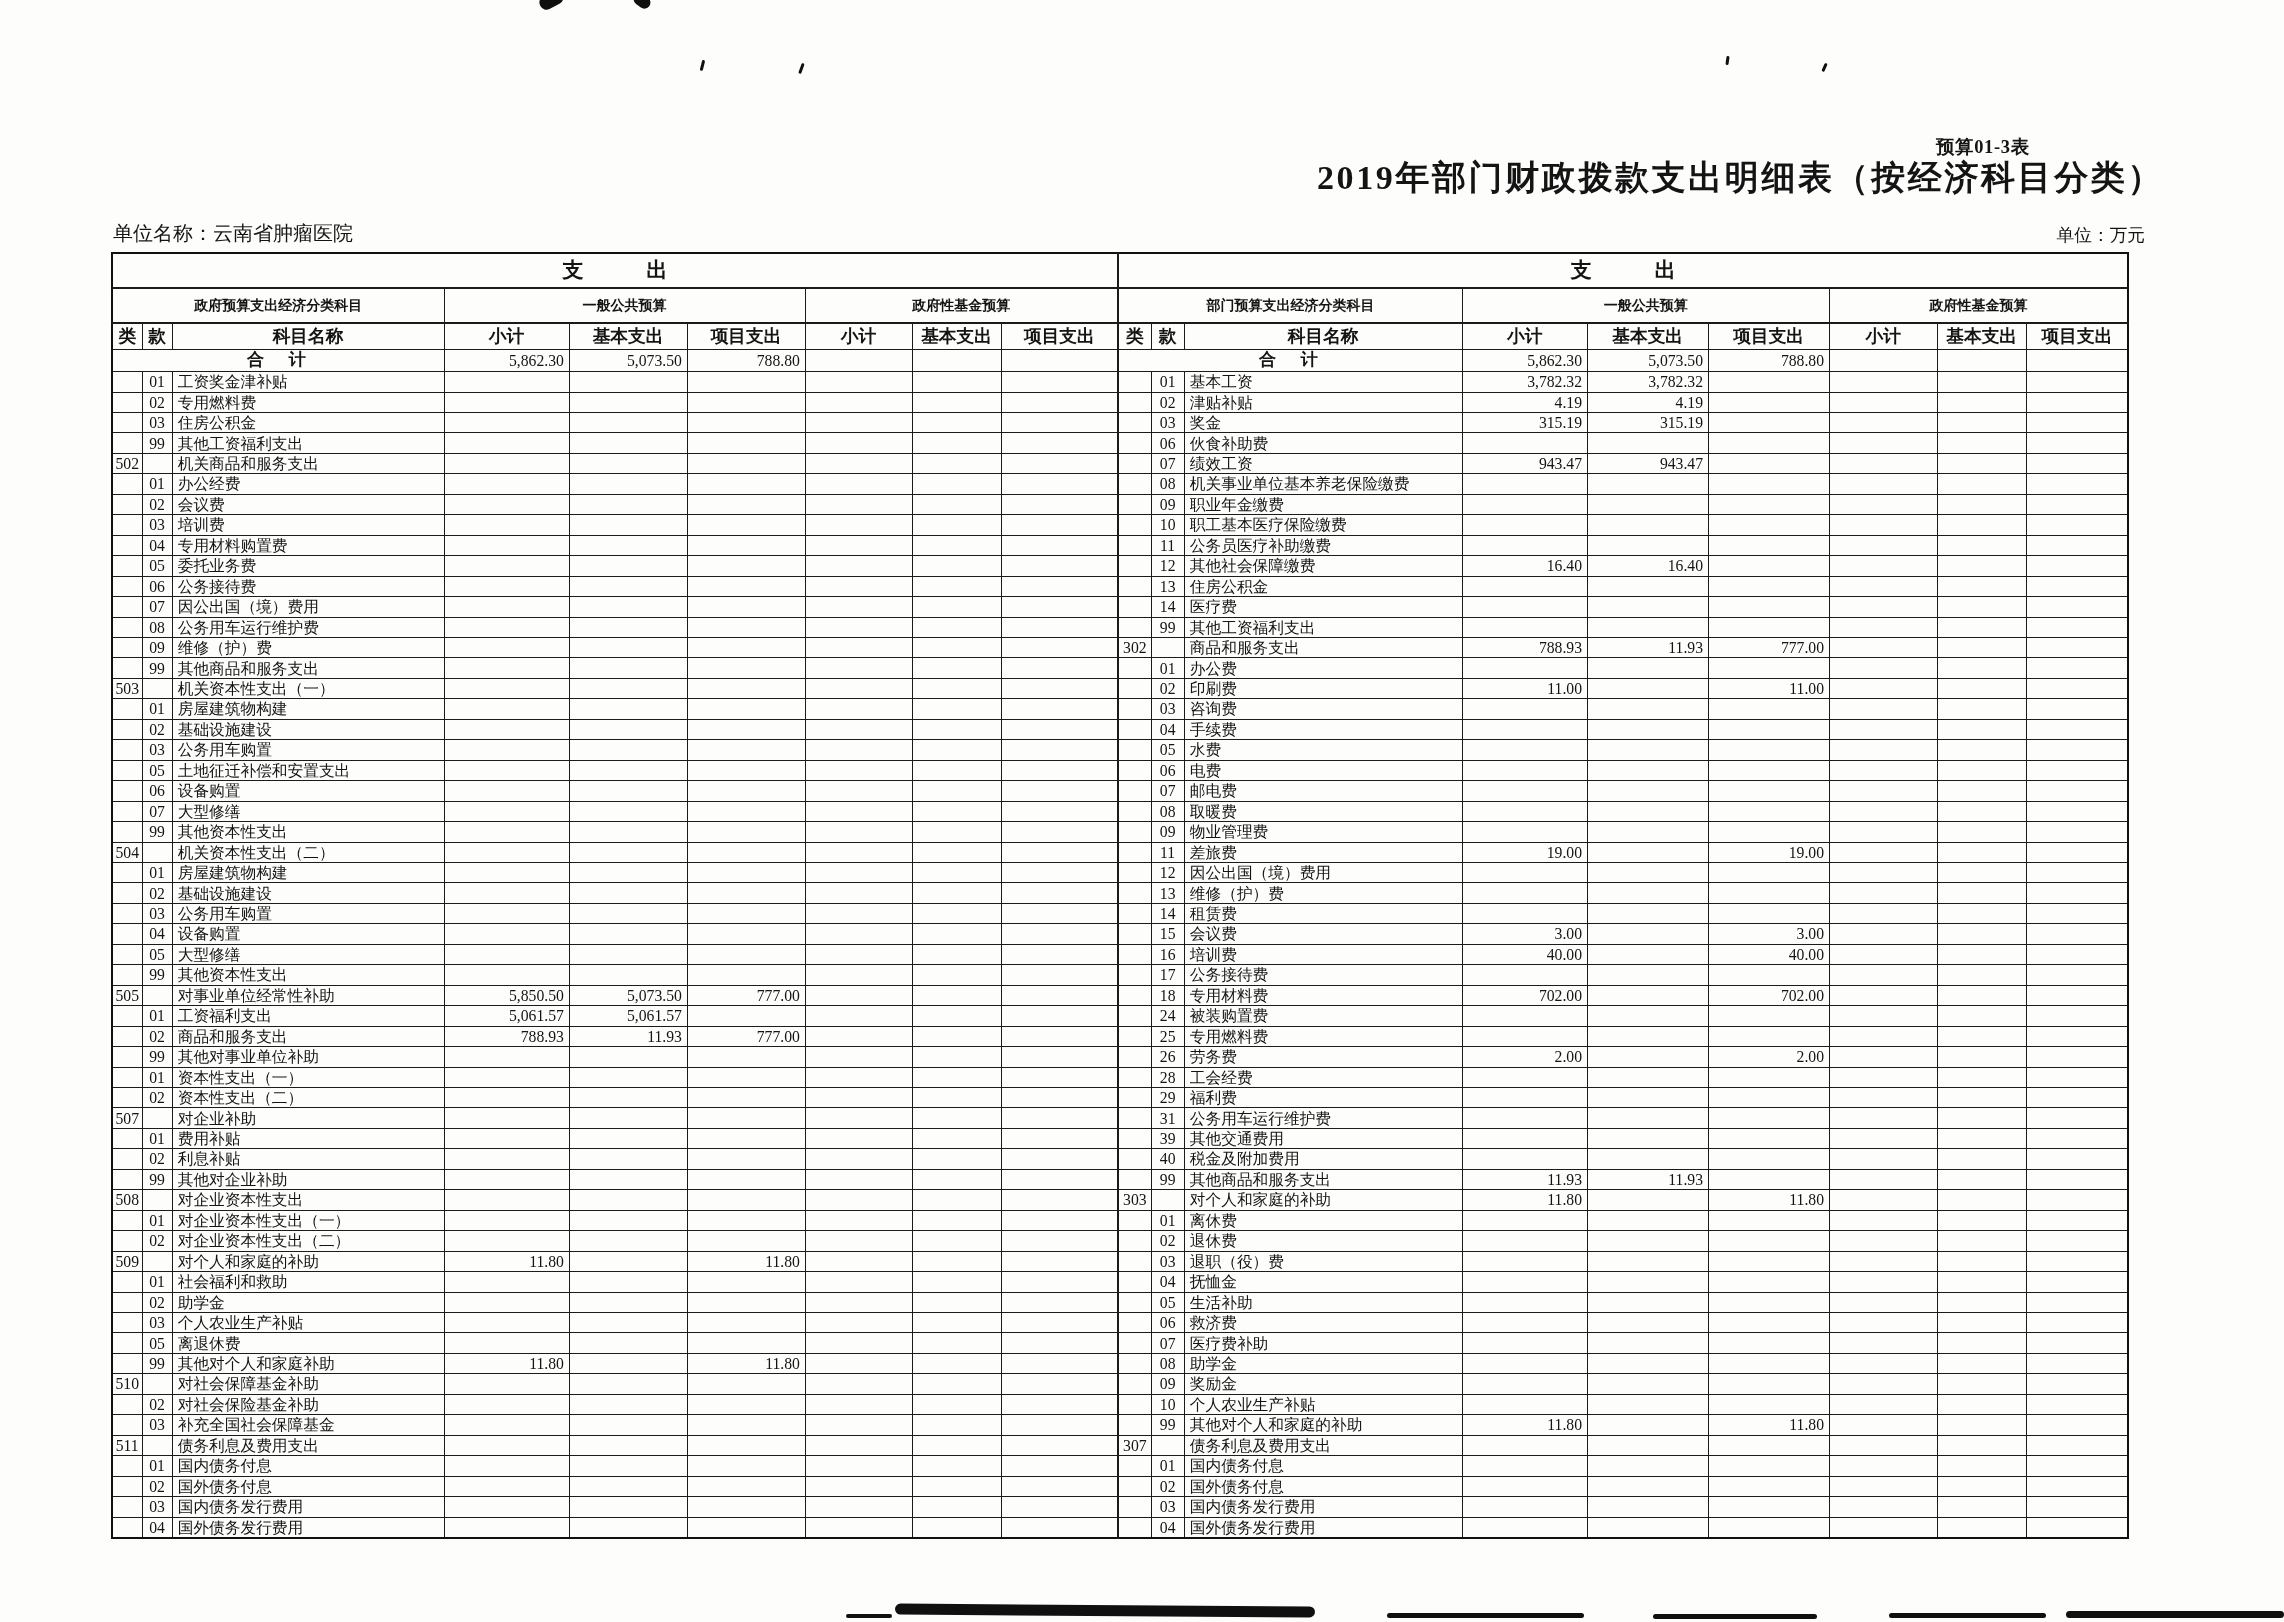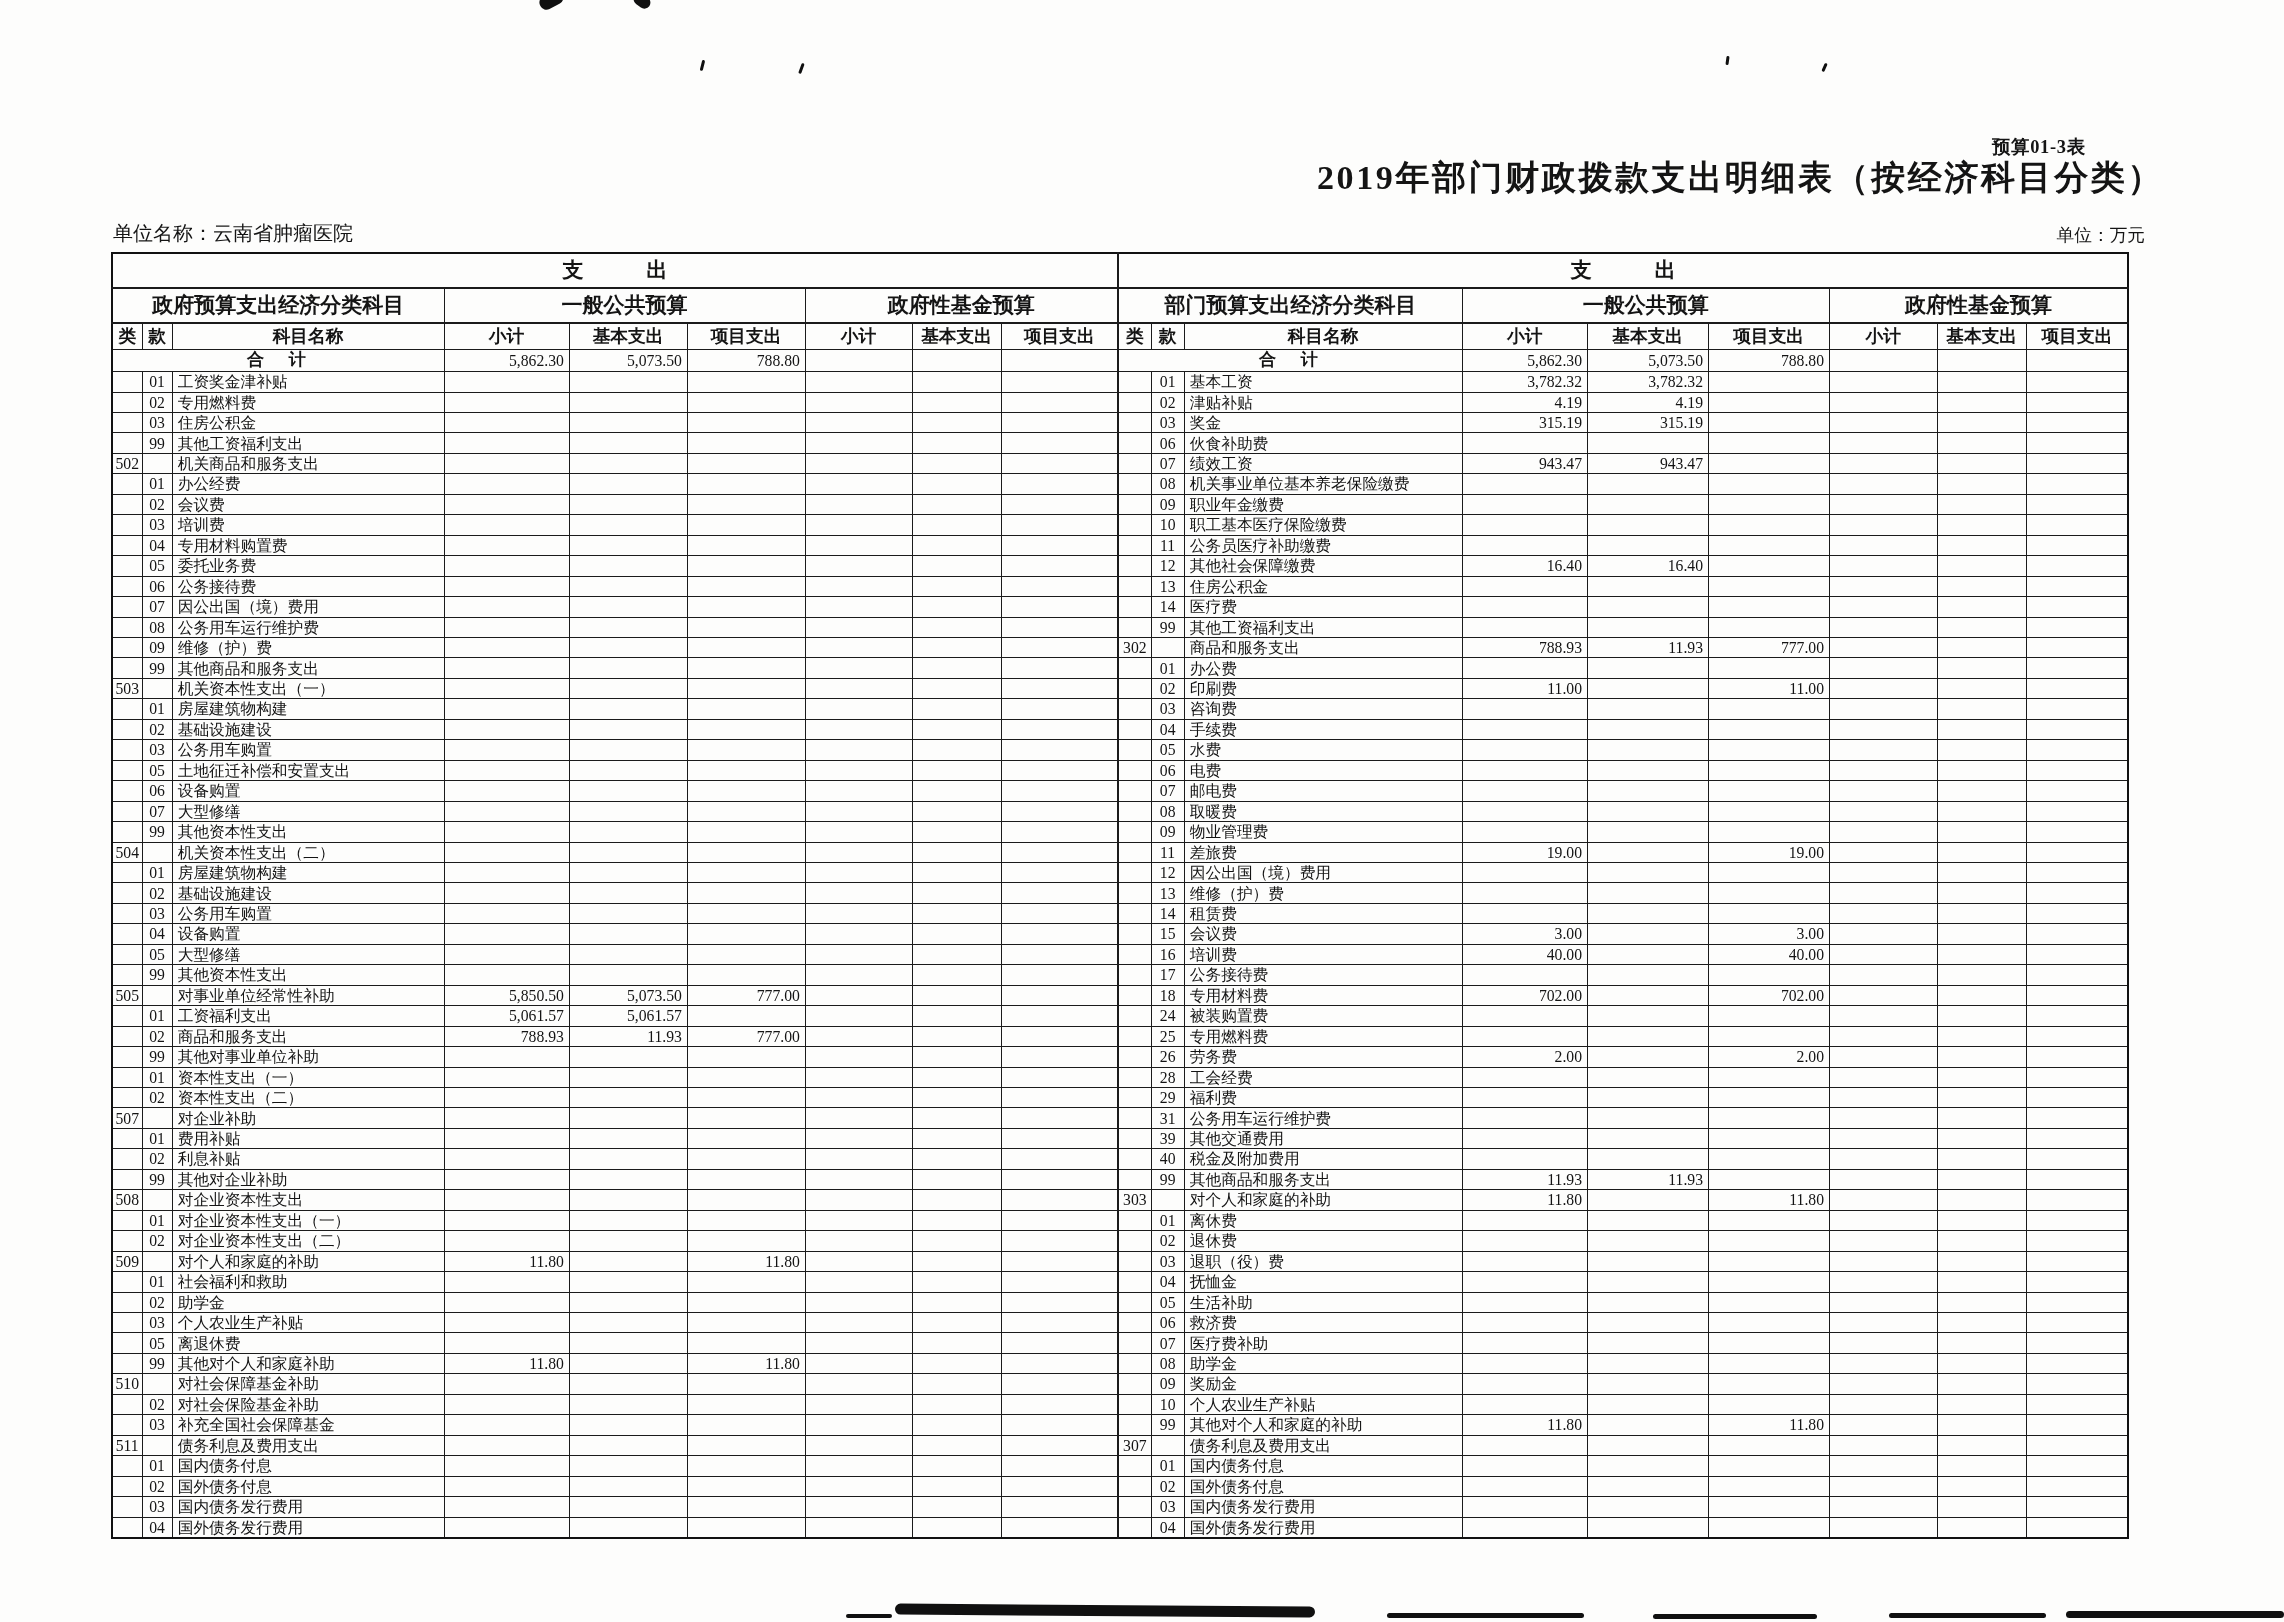--- a/index.html
+++ b/index.html
@@ -1,38 +1,38 @@
 <!DOCTYPE html>
 <html style="font-size:10.5px"><head>
 <meta charset="utf-8">
 <style>
   html,body{margin:0;padding:0;background:#e8e8e8;}
   #page{
     position:relative;width:2284px;height:1622px;background:#fdfdfc;
     font-family:"Liberation Serif","DejaVu Serif",serif;color:#141414;overflow:hidden;
   }
   
-  .form-code{position:absolute;top:134px;left:1992px;font-size:18.4px;font-weight:bold;letter-spacing:0.7px;}
+  .form-code{position:absolute;top:134px;left:1936px;font-size:18.4px;font-weight:bold;letter-spacing:0.7px;}
   .doc-title{position:absolute;top:155px;left:0;width:2164px;text-align:right;
     font-size:34px;font-weight:bold;letter-spacing:2.6px;}
   .unit-name{position:absolute;top:220px;left:113px;font-size:20px;}
   .unit-money{position:absolute;top:223px;left:1994px;width:151px;text-align:right;font-size:17.7px;font-weight:normal;}
   
   table.budget{
     position:absolute;top:252px;left:111px;width:2015px;height:1287px;
     border-collapse:collapse;table-layout:fixed;
   }
   .budget th,.budget td{
     border:1.3px solid #1b1b1b;overflow:hidden;white-space:nowrap;
     font-weight:normal;padding:0;line-height:1.1;
   }
   .budget{border:2px solid #111;}
   .budget .half-start{border-left-width:2.6px;}
   .budget tr.hdr-exp th{font-size:21px;font-weight:bold;height:33px;border-bottom-width:2px;}
-  .budget tr.hdr-sec th{font-size:21px;font-weight:bold;height:33px;border-bottom-width:2px;}
+  .budget tr.hdr-sec th{font-size:14px;font-weight:bold;height:33px;border-bottom-width:2px;}
   .budget tr.hdr-col th{font-size:17.7px;font-weight:bold;height:25px;}
   .budget tr.total-row td{height:20.3px;}
   .budget td.c-code{text-align:center;font-size:15.7px;}
   .budget td.c-sub{text-align:center;font-size:15.7px;}
   .budget td.c-name{text-align:left;font-size:15.7px;padding-left:5.2px;}
   .budget td.c-num{text-align:right;font-size:15.7px;padding-right:4.6px;font-variant-numeric:tabular-nums;}
   .budget td.c-total{text-align:center;font-size:17px;font-weight:bold;letter-spacing:3.9px;margin-top:29px;}
   .budget tbody tr{height:19.7px;}
   
   .artifact{position:absolute;background:#101010;pointer-events:none;}

